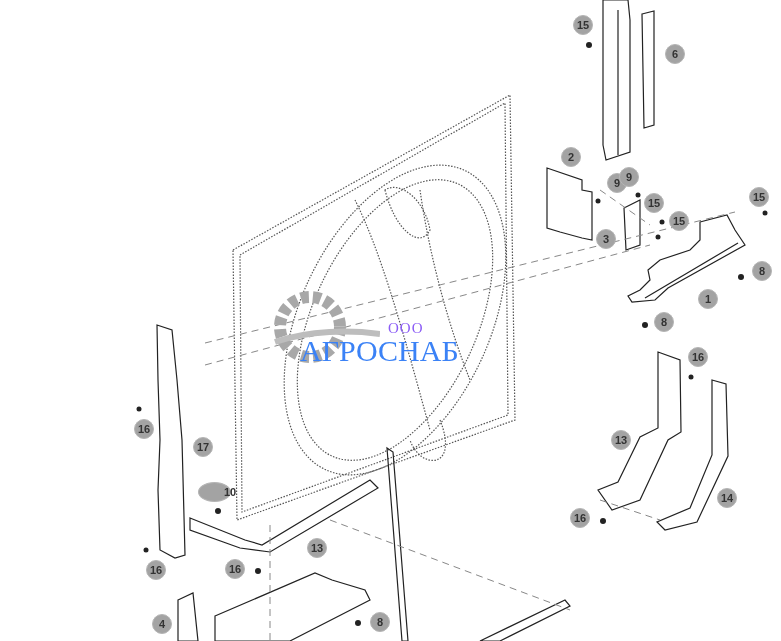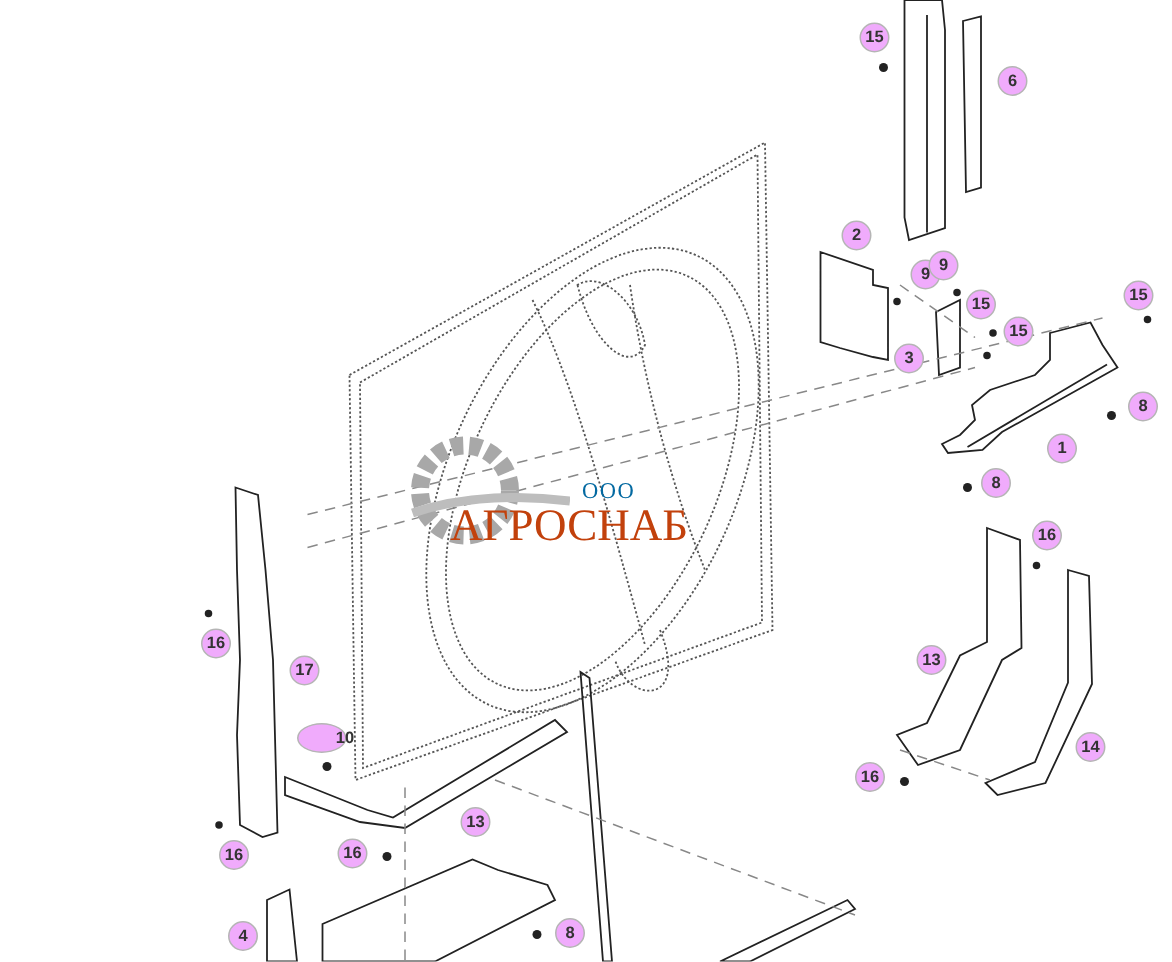--- a/index.html
+++ b/index.html
@@ -1,21 +1,21 @@
 <!DOCTYPE html>
 <html><head>
 <meta charset="utf-8">
 <style>
   html, body { margin: 0; padding: 0; background: #ffffff; }
   body { width: 781px; height: 641px; position: relative; overflow: hidden; font-family: "Liberation Sans", sans-serif; }
   #diagram { position: absolute; left: 0; top: 0; width: 781px; height: 641px; }
-  .callout { position: absolute; width: 20px; height: 20px; border-radius: 50%; background: #f0abfc; border: 1px solid #b5b5b5; box-sizing: border-box; display: flex; align-items: center; justify-content: center; font-size: 11px; font-weight: bold; color: #333333; cursor: pointer; }
+  .callout { position: absolute; width: 20px; height: 20px; border-radius: 50%; background: #a3a3a3; border: 1px solid #b5b5b5; box-sizing: border-box; display: flex; align-items: center; justify-content: center; font-size: 11px; font-weight: bold; color: #333333; cursor: pointer; }
   .watermark { position: absolute; left: 270px; top: 262px; width: 250px; height: 120px; pointer-events: none; }
-  .wm-ooo { position: absolute; left: 118px; top: 58px; font-family: "Liberation Serif", serif; font-size: 15px; color: #0369a1; letter-spacing: 1px; }
-  .wm-name { position: absolute; left: 30px; top: 72px; font-family: "Liberation Serif", serif; font-size: 30px; color: #c2410c; letter-spacing: 0px; white-space: nowrap; }
+  .wm-ooo { position: absolute; left: 118px; top: 58px; font-family: "Liberation Serif", serif; font-size: 15px; color: #8b5cf6; letter-spacing: 1px; }
+  .wm-name { position: absolute; left: 30px; top: 72px; font-family: "Liberation Serif", serif; font-size: 30px; color: #3b82f6; letter-spacing: 0px; white-space: nowrap; }
 </style>
 </head>
 <body>
 
 <svg id="diagram" viewBox="0 0 781 641" xmlns="http://www.w3.org/2000/svg">
   <g fill="none" stroke="#222" stroke-width="1.2">
 
     <g stroke="#555" stroke-dasharray="1.5 1.5">
       <polygon points="233,250 510,95 515,420 237,520"></polygon>
       <polygon points="240,255 505,103 508,415 242,512"></polygon>

